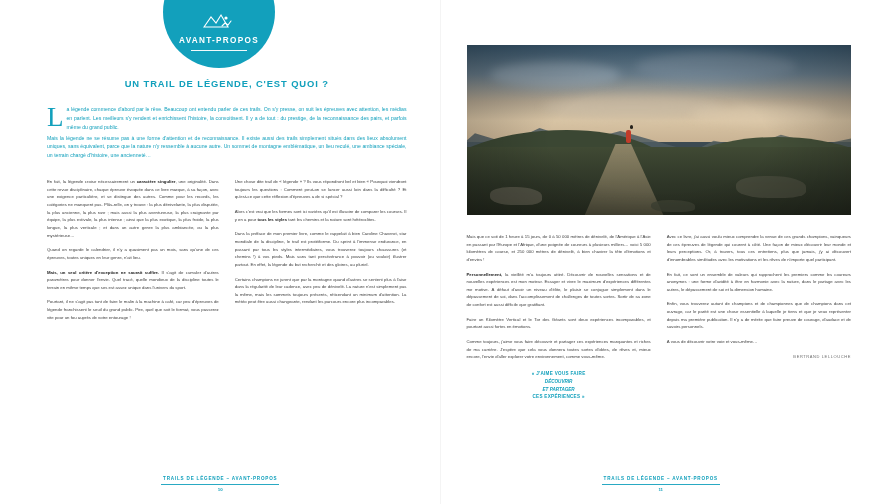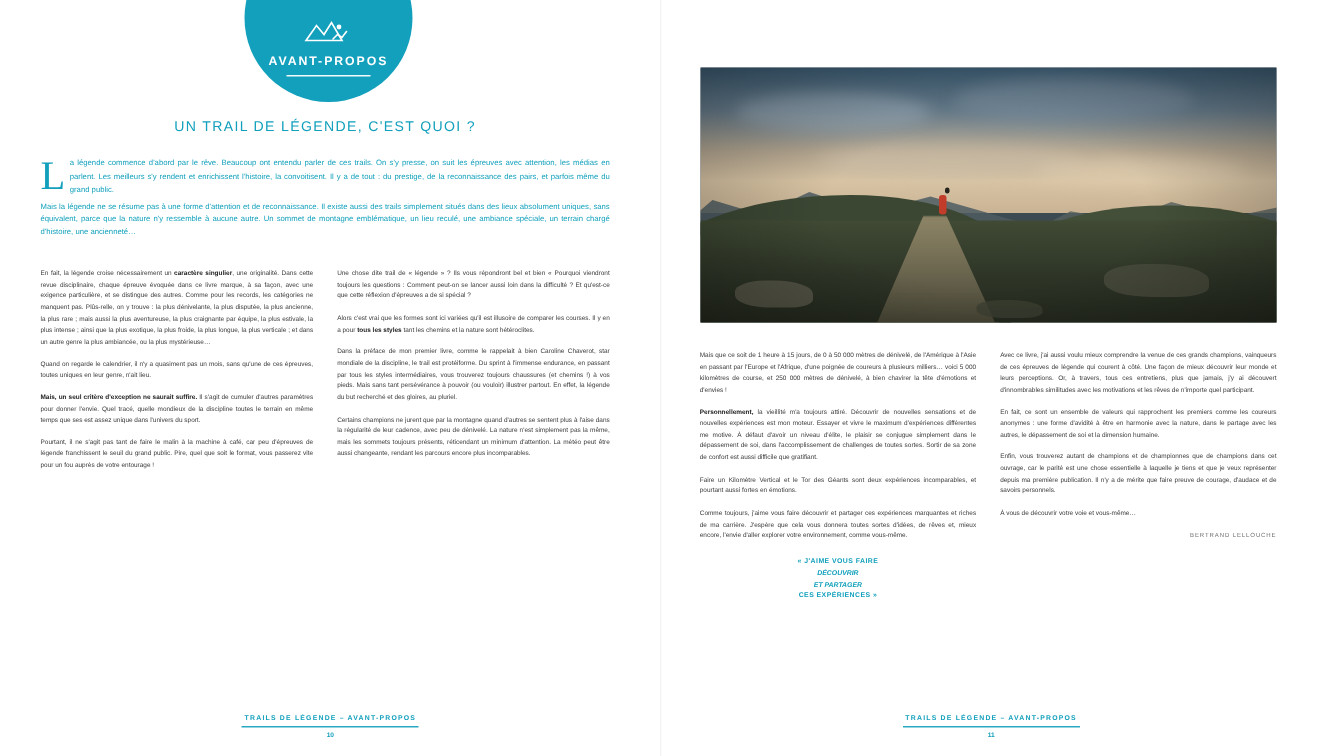--- a/index.html
+++ b/index.html
@@ -21,21 +21,21 @@
     display: flex;
   }
   .page {
     position: relative;
     width: 440.5px;
     height: 504px;
     background: #ffffff;
     box-sizing: border-box;
   }
   .page-left {
-    padding: 0 34px 0 27px;
+    padding: 0 34px 0 47px;
   }
   .page-right {
     padding: 0 30px 0 26px;
   }
   .gutter {
     position: absolute;
     left: 440px;
     top: 0;
     bottom: 0;
     width: 2px;
@@ -75,21 +75,21 @@
     margin-top: 5px;
     opacity: 0.95;
   }
 
   
   .chapter-title {
     margin-top: 78px;
     text-align: center;
     color: #12a0bc;
     font-size: 9.4px;
-    font-weight: normal;
+    font-weight: bold;
     letter-spacing: 0.9px;
   }
 
   
   .intro {
     margin-top: 16px;
     color: #12a0bc;
     font-size: 5.15px;
     line-height: 1.72;
     text-align: justify;

